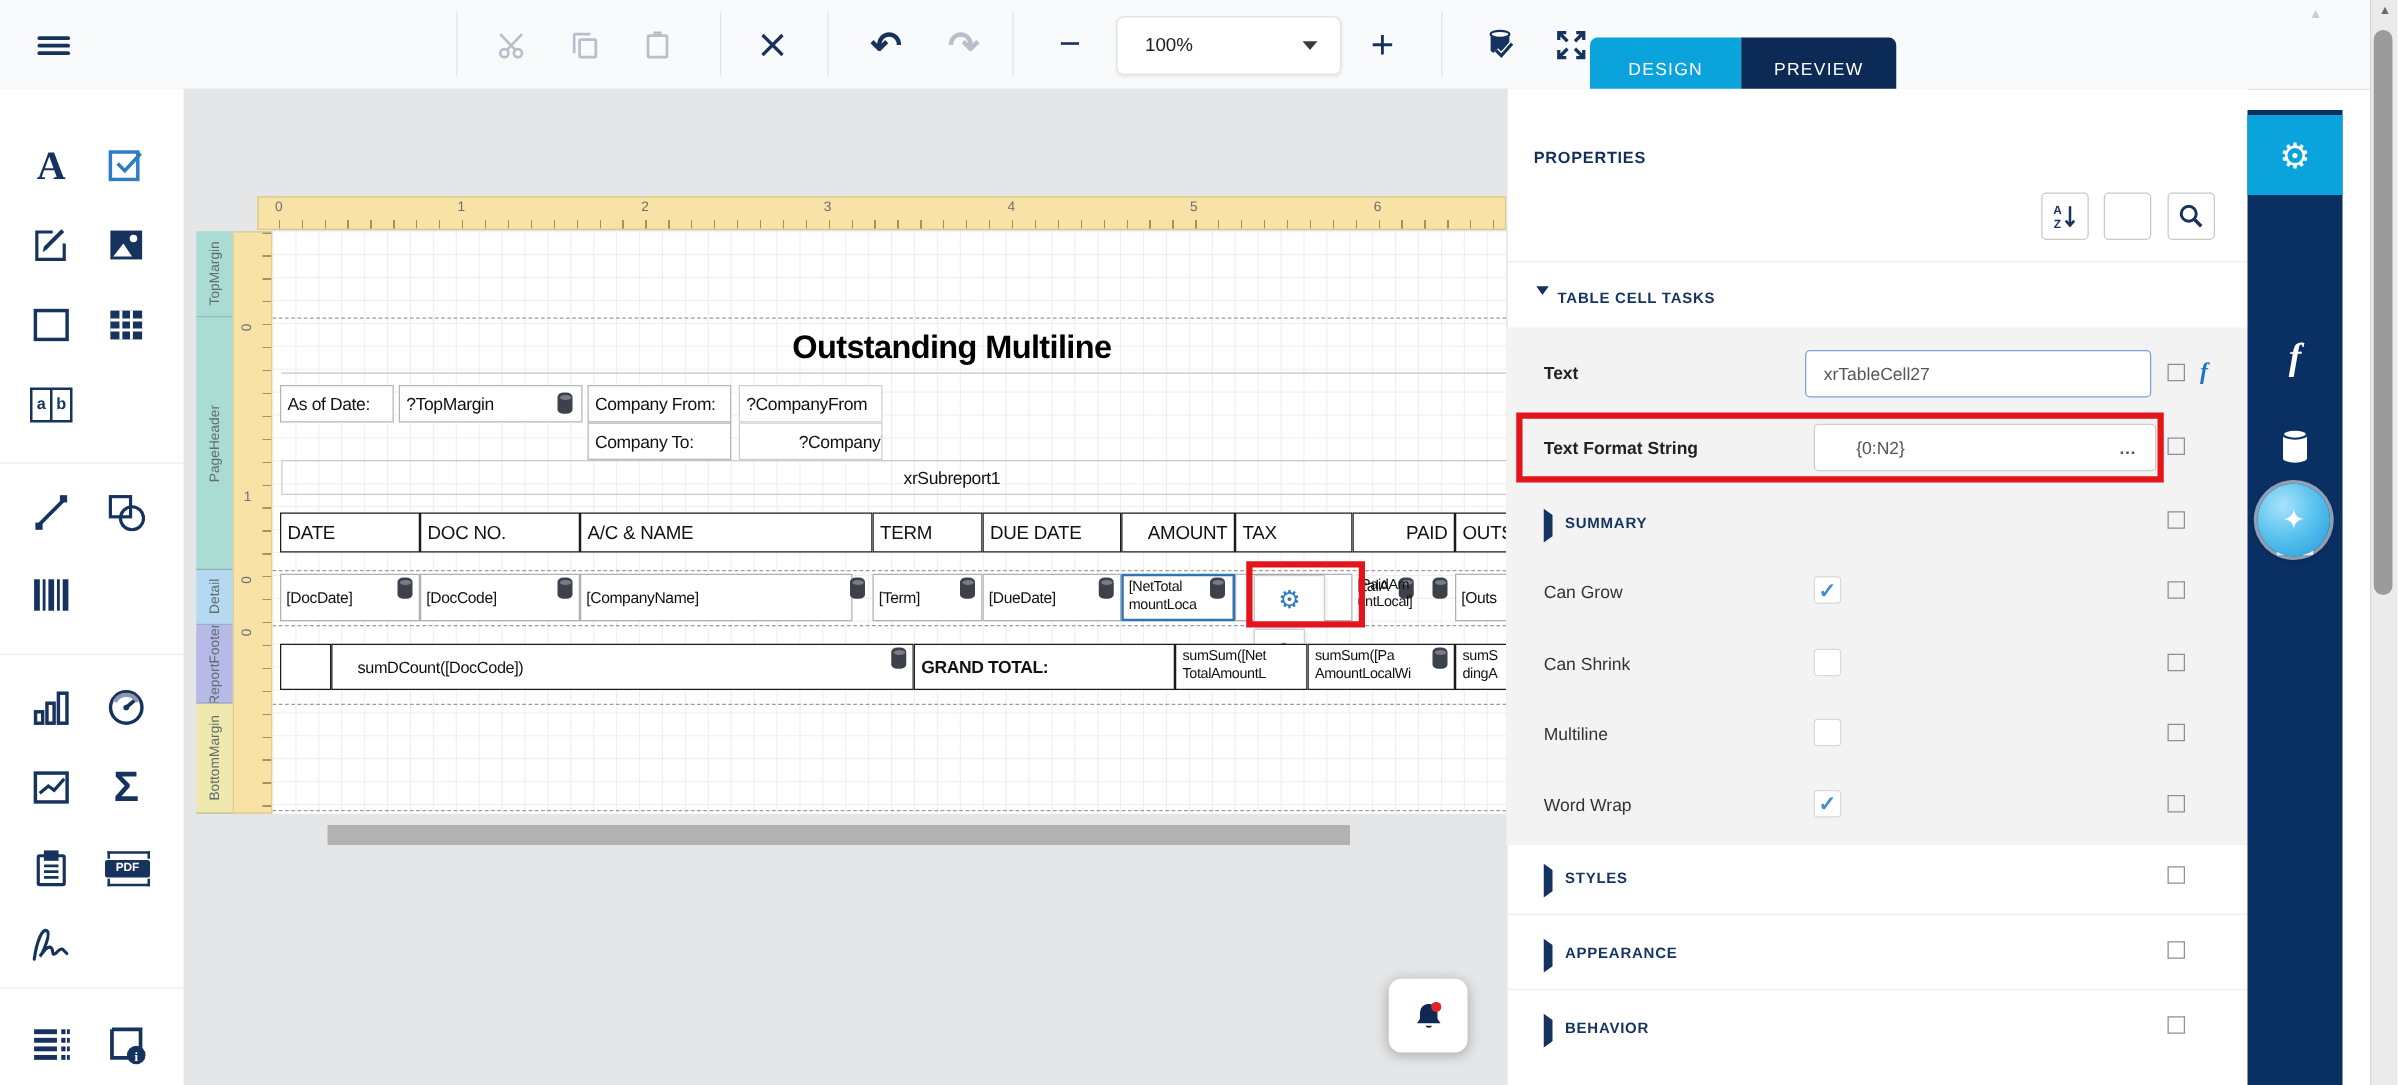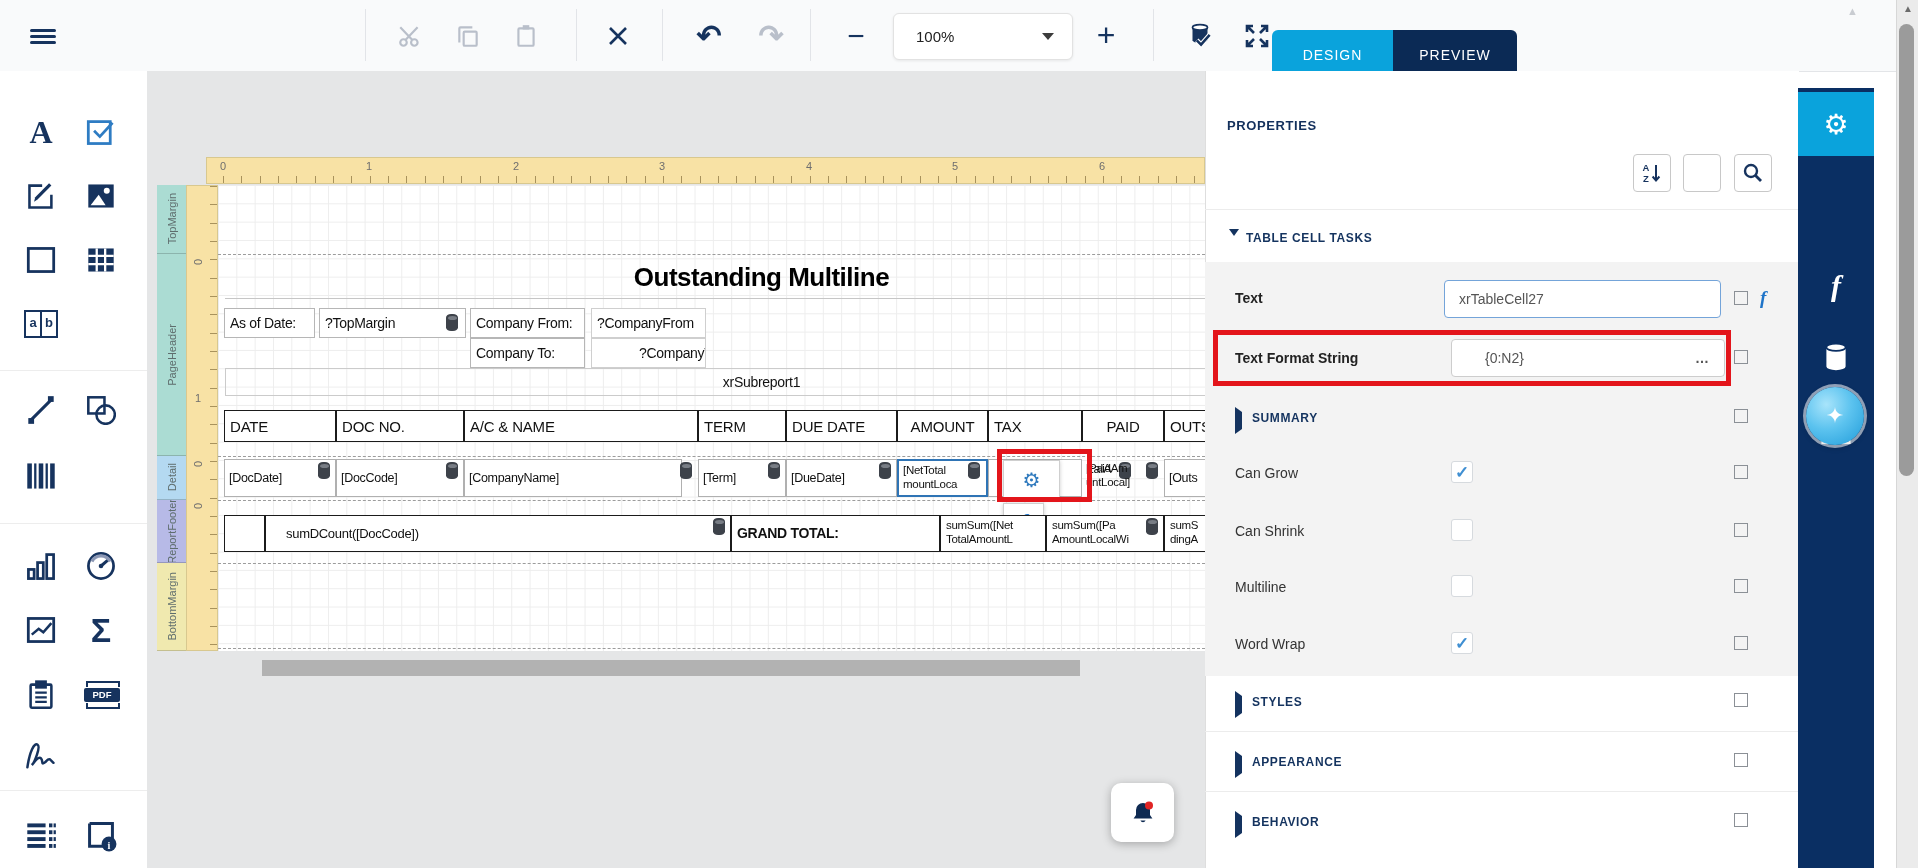--- a/index.html
+++ b/index.html
@@ -35,21 +35,21 @@
   
   .canvas{position:absolute;left:218px;top:185px;width:987px;height:466px;background:
      linear-gradient(#ededed 1px,transparent 1px),linear-gradient(90deg,#ededed 1px,transparent 1px);
      background-size:18.33px 18.33px;background-color:#fff;overflow:hidden;}
   .dash{position:absolute;left:0;width:987px;height:0;border-top:1px dashed #9c9c9c;}
   .rcell{position:absolute;background:#fff;border:1px solid #b6b6b6;box-sizing:border-box;font-size:14px;color:#111;letter-spacing:-0.3px;display:flex;align-items:center;padding:0 5px;overflow:hidden;white-space:nowrap;}
   .hcell{position:absolute;background:#fff;border:1.6px solid #1b1b1b;box-sizing:border-box;font-size:15px;color:#111;letter-spacing:-0.2px;display:flex;align-items:center;padding:0 5px;overflow:hidden;white-space:nowrap;}
   .dcell{position:absolute;background:#fff;border:1px solid #b0b0b0;box-sizing:border-box;font-size:12.5px;color:#111;letter-spacing:-0.3px;padding:2px 4px;overflow:hidden;line-height:15px;white-space:nowrap;}
   .fcell{position:absolute;background:#fff;border:1.5px solid #1b1b1b;box-sizing:border-box;font-size:13px;color:#111;letter-spacing:-0.3px;padding:2px 5px;overflow:hidden;line-height:15px;white-space:nowrap;display:flex;align-items:center;}
   .f2{display:block;font-size:11.5px;line-height:14px;padding-top:2px;align-items:flex-start;}
-  .right{justify-content:center;}
+  .right{justify-content:flex-end;}
   .dbico{position:absolute;width:12px;height:17px;background:#3d424a;border-radius:5px/3.5px;}
   .dbico:before{content:"";position:absolute;left:1.5px;right:1.5px;top:1.5px;height:4px;border-radius:50%;background:#787d85;}
   .selcell{border:2px solid #2f74b5;}
   .popup{position:absolute;background:#fff;border:1px solid #cfcfcf;box-shadow:0 1px 4px rgba(0,0,0,.2);display:flex;align-items:center;justify-content:center;}
   .redbox{position:absolute;border:5px solid #e3151b;background:transparent;}
   .hscroll{position:absolute;left:262px;top:660px;width:818px;height:16px;background:#b2b2b2;}
   
   .panel{position:absolute;left:1205px;top:71px;width:593px;height:797px;background:#fff;border-left:1px solid #dedede;}
   .ptitle{position:absolute;font-size:13px;font-weight:bold;color:#13305c;letter-spacing:.6px;}
   .selbox{position:absolute;background:#fff;border:1px solid #c8c8c8;border-radius:4px;box-sizing:border-box;display:flex;align-items:center;font-size:14px;color:#333;}

